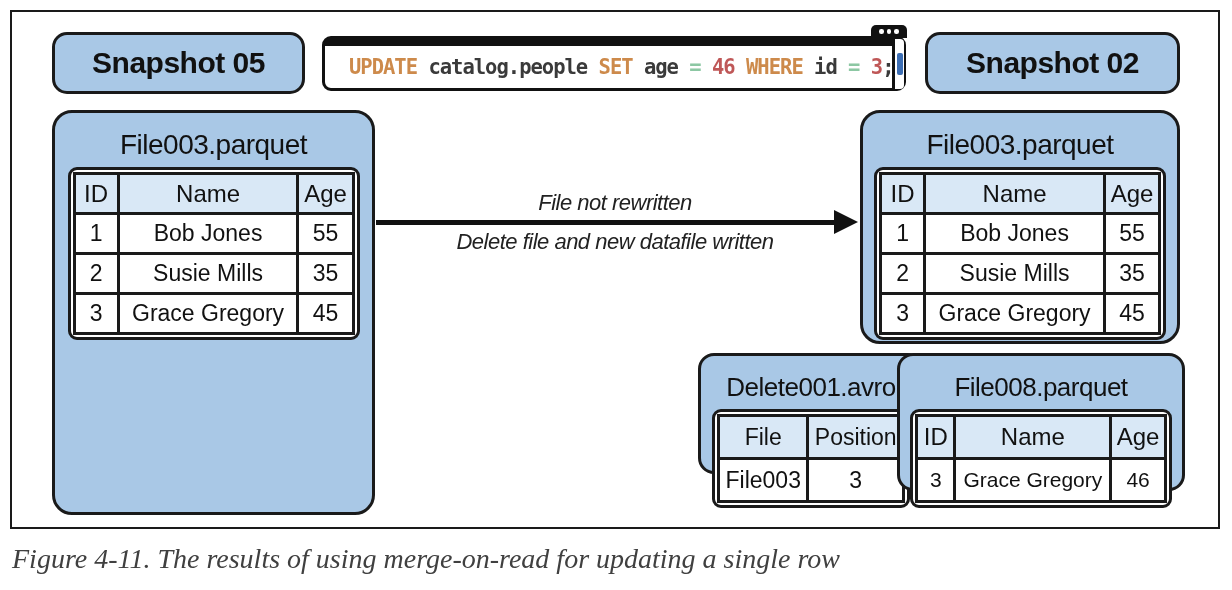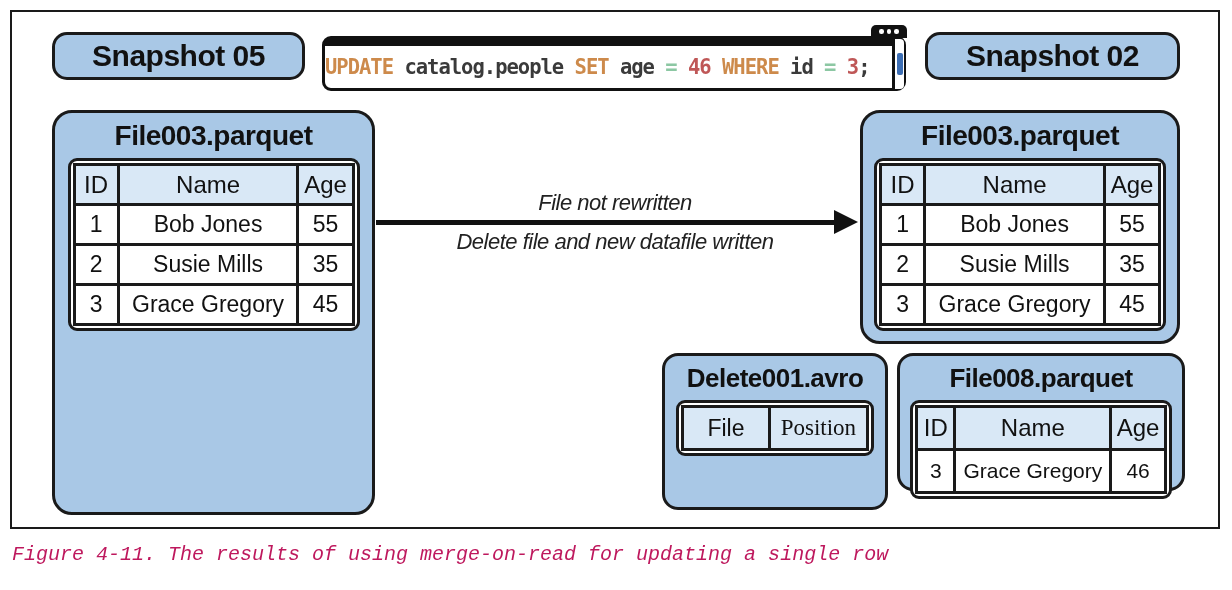--- a/index.html
+++ b/index.html
@@ -15,21 +15,21 @@
   .frame {
     position: absolute;
     left: 10px; top: 10px;
     width: 1210px; height: 519px;
     border: 2px solid #1a1a1a;
     background: #ffffff;
   }
   
   .snap {
     position: absolute;
-    height: 48px;
+    height: 62px;
     background: #a9c8e6;
     border: 3.5px solid #1a1a1a;
     border-radius: 15px;
     display: flex;
     align-items: center;
     justify-content: center;
     font-size: 30px;
     font-weight: 700;
     color: #111;
     letter-spacing: -0.5px;
@@ -47,21 +47,21 @@
     border-top-width: 10px;
     border-radius: 9px;
     display: flex;
     align-items: center;
   }
   .code-text {
     font-family: "DejaVu Sans Mono", monospace;
     font-size: 20.5px;
     font-weight: 700;
     white-space: pre;
-    padding-left: 0;
+    padding-left: 24px;
     color: #3a3a3a;
     letter-spacing: -1px;
   }
   .tok-kw   { color: #cd8a4b; }
   .tok-pln  { color: #3a3a3a; }
   .tok-op   { color: #8cc7a3; }
   .tok-num  { color: #bf5757; }
   .code-dots {
     position: absolute;
     top: -21px; right: -4px;
@@ -97,28 +97,28 @@
   
   .filebox {
     position: absolute;
     background: #a9c8e6;
     border: 3.5px solid #1a1a1a;
     border-radius: 20px;
   }
   .filebox-title {
     text-align: center;
     font-size: 28px;
-    font-weight: 700;
+    font-weight: 400;
     color: #111;
-    padding-top: 7px;
+    padding-top: 16px;
     letter-spacing: -0.5px;
   }
   .box-file003-left  { left: 52px;  top: 110px; width: 323px; height: 405px; }
   .box-file003-right { left: 860px; top: 110px; width: 320px; height: 234px; }
-  .box-delete        { left: 662px; top: 353px; width: 226px; height: 157px; border-radius: 16px; }
+  .box-delete        { left: 698px; top: 353px; width: 226px; height: 121px; border-radius: 16px; }
   .box-file008       { left: 897px; top: 353px; width: 288px; height: 138px; border-radius: 16px; }
   .box-delete .filebox-title, .box-file008 .filebox-title { font-size: 26px; }
   
   .tbl-wrap {
     background: #ffffff;
     border: 3px solid #1a1a1a;
     border-radius: 9px;
     padding: 2px;
     margin: 6px auto 0 auto;
   }
@@ -133,21 +133,21 @@
   }
   th { background: #d9e8f6; font-size: 24px; height: 40px; }
   td { background: #ffffff; font-size: 23px; height: 40px; }
   .w292 { width: 292px; }
   .w198 { width: 198px; }
   .w262 { width: 262px; }
   .c-id   { width: 46px; }
   .c-name { width: 190px; }
   .c-age  { width: 56px; }
   .c-file { width: 96px; }
-  .c-pos  { width: 102px; font-family: Liberation Serif, serif; }
+  .c-pos  { width: 102px; }
   .c-id2  { width: 40px; }
   .c-name2{ width: 166px; }
   .c-age2 { width: 56px; }
   .box-delete th, .box-delete td { height: 43px; font-size: 23px; }
   .box-file008 th, .box-file008 td { height: 43px; }
   .box-file008 td { font-size: 21px; }
   
   .arrow-line {
     position: absolute;
     left: 376px; top: 220px;
@@ -171,24 +171,24 @@
     font-size: 22px;
     color: #222;
     letter-spacing: -0.5px;
   }
   .arrow-label-top    { top: 190px; }
   .arrow-label-bottom { top: 229px; }
   
   .caption {
     position: absolute;
     left: 12px; top: 543px;
-    font-family: Liberation Mono, monospace;
+    font-family: Liberation Serif, serif;
     font-style: italic;
-    font-size: 20px;
-    color: #be185d;
+    font-size: 28px;
+    color: #404040;
   }
 </style>
 </head>
 <body>
 
 <div class="page">
 
   <div class="frame"></div>
 
   <div class="snap snap-left">
@@ -277,20 +277,24 @@
 
   <div class="filebox box-delete">
     <div class="filebox-title">Delete001.avro</div>
     <div class="tbl-wrap w198">
       <table>
         <tbody>
             <tr>
           <th class="c-file">File</th>
           <th class="c-pos">Position</th>
         </tr>
+        <tr>
+          <td>File003</td>
+          <td>3</td>
+        </tr>
       </tbody>
         </table>
     </div>
   </div>
 
   <div class="filebox box-file008">
     <div class="filebox-title">File008.parquet</div>
     <div class="tbl-wrap w262">
       <table>
         <tbody>

